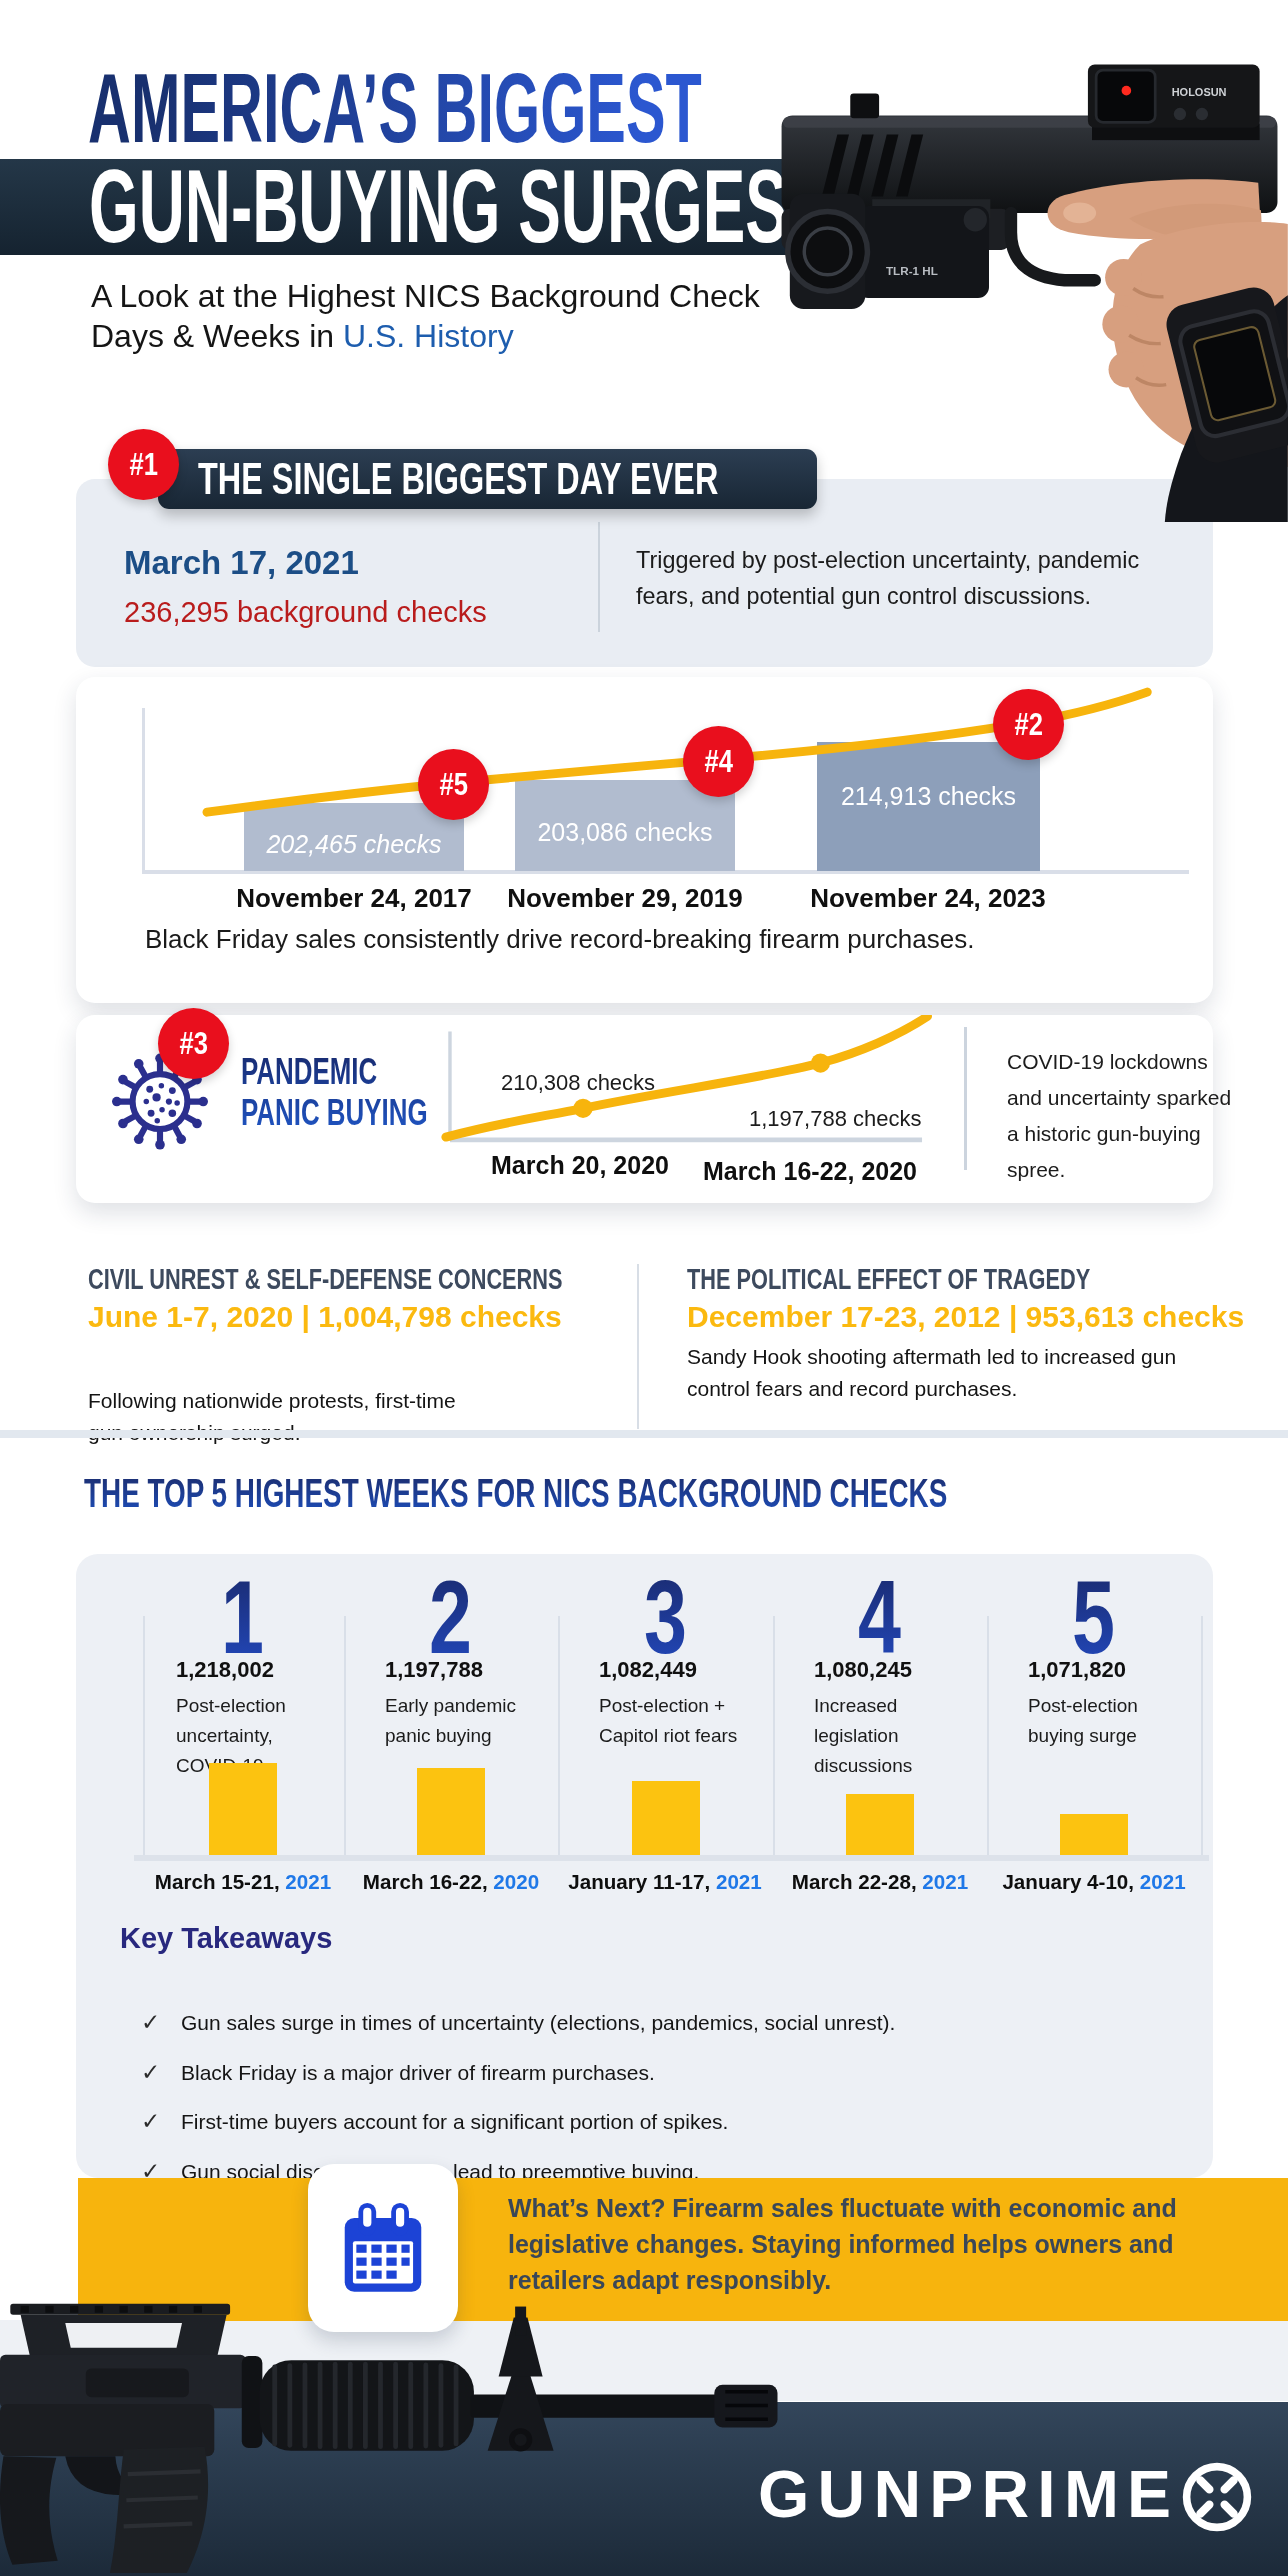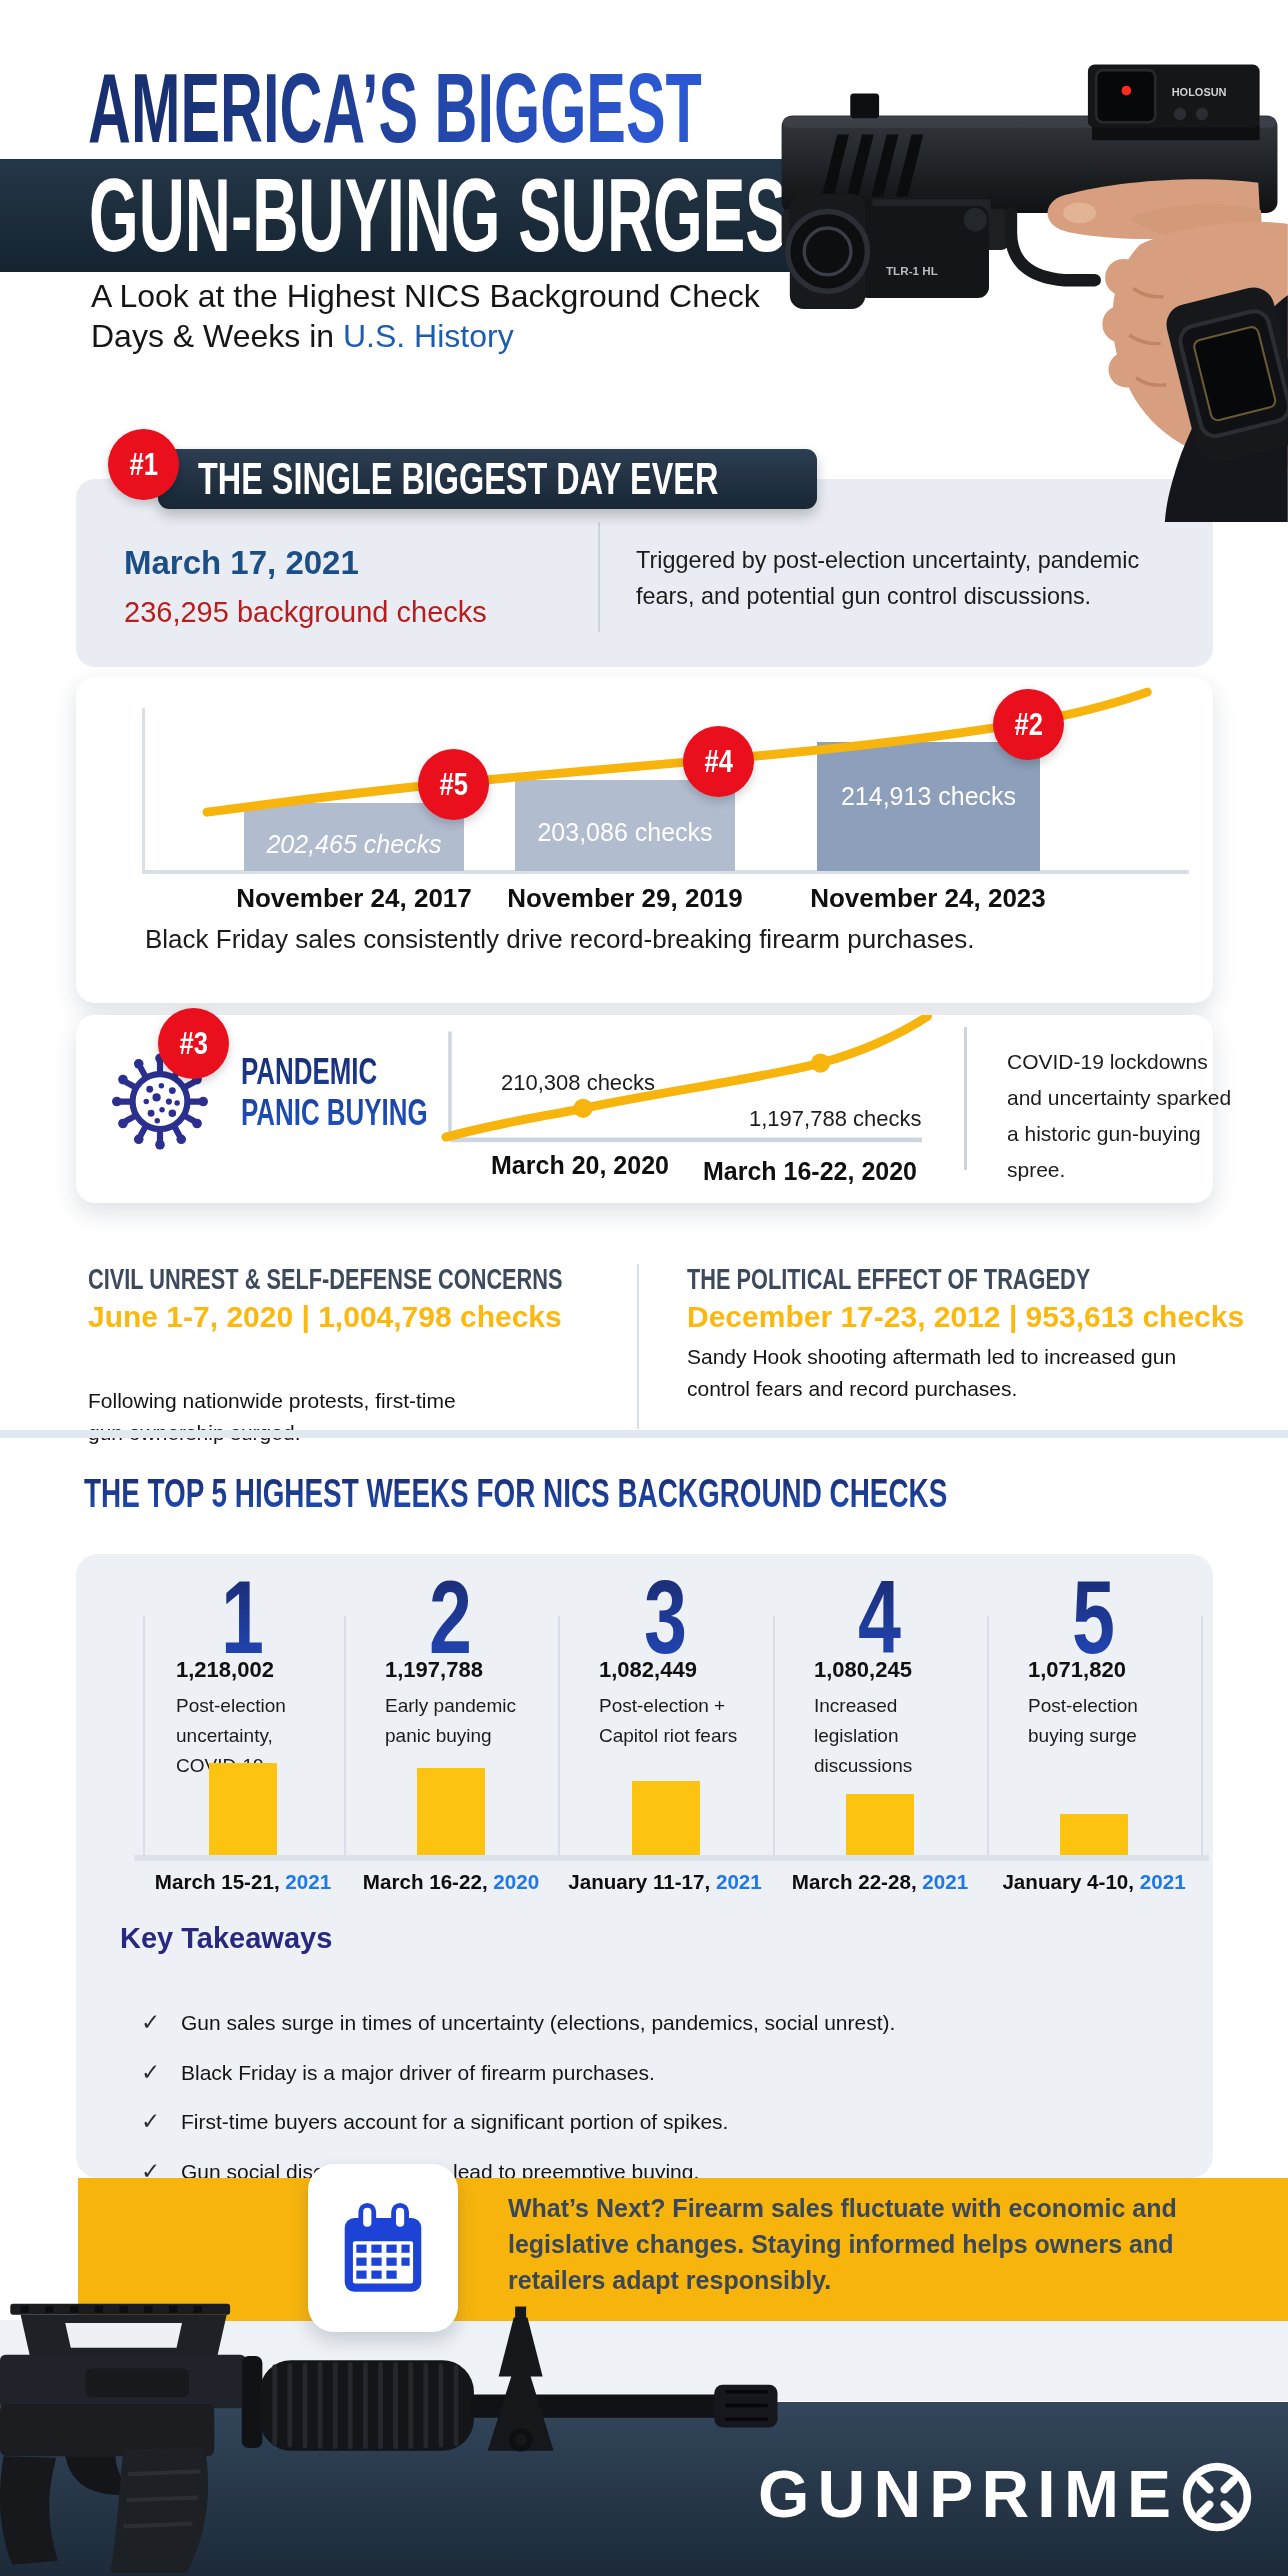--- a/index.html
+++ b/index.html
@@ -9,21 +9,21 @@
   }
   .abs{position:absolute;}
   .cond{transform-origin:left center;display:inline-block;white-space:nowrap;}
   
   .title1{
     left:88px;top:58px;font-size:99px;font-weight:800;line-height:1;
     background:linear-gradient(92deg,#18306F 10%,#2B57D0 90%);
     -webkit-background-clip:text;background-clip:text;color:transparent;
     transform:scaleX(.60);z-index:2;
   }
-  .band{left:0;top:159px;width:907px;height:113px;z-index:1;
+  .band{left:0;top:159px;width:907px;height:96px;z-index:1;
     background:linear-gradient(180deg,#243748,#152330);
     display:flex;align-items:center;}
   .title2{margin-left:89px;font-size:103px;font-weight:800;color:#ffffff;
     transform:scaleX(.62);transform-origin:left center;white-space:nowrap;}
   .subtitle{left:91px;top:276px;font-size:32px;line-height:40px;color:#151515;z-index:2;}
   .subtitle .hl{color:#1D5DAE;}
   .photo{left:769px;top:0;width:519px;height:522px;z-index:3;}
   
   .badge{position:absolute;width:71px;height:71px;border-radius:50%;
     background:#E90F1D;color:#fff;display:flex;align-items:center;justify-content:center;

